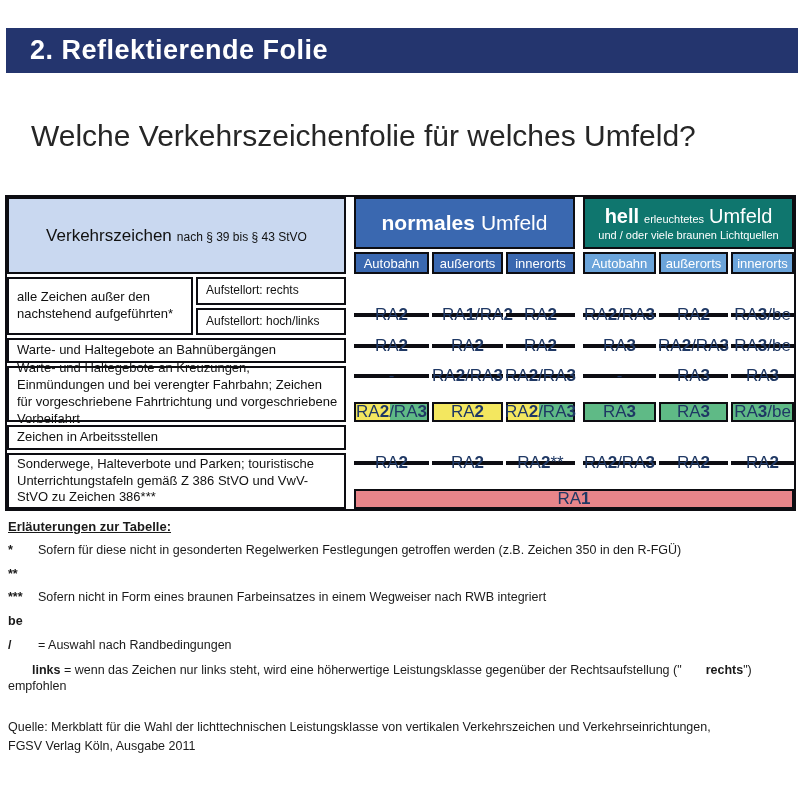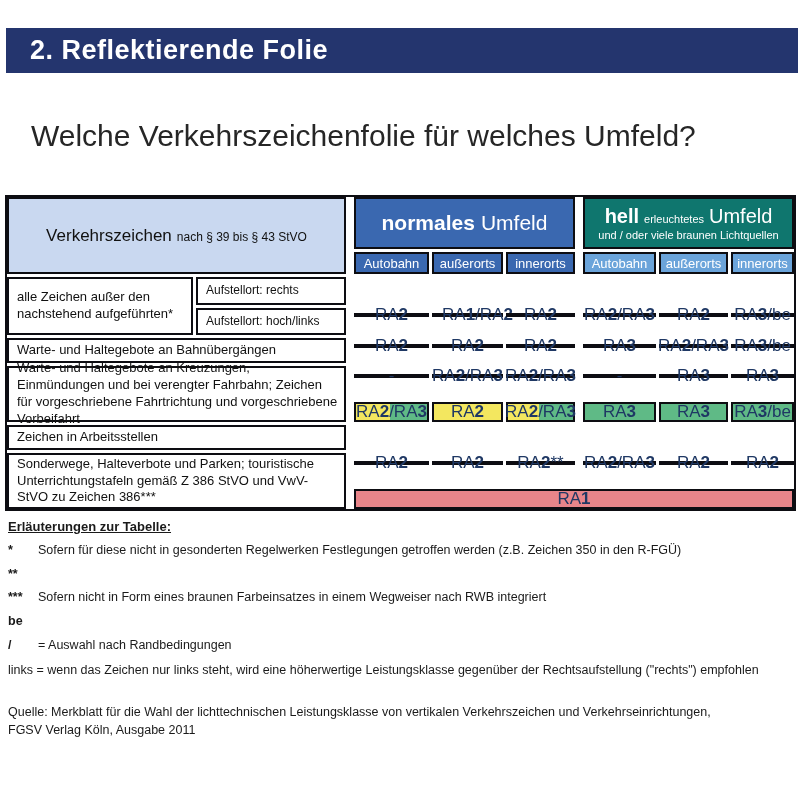--- a/index.html
+++ b/index.html
@@ -48,21 +48,21 @@
   .r{background:#e8858a;}
   .ry{background:linear-gradient(90deg,#e8858a 0 44%,#f3e75f 44% 100%);padding-left:20px;}
   .yg{background:linear-gradient(90deg,#f3e75f 0 48%,#5fba86 48% 100%);}
 
   
   .legend{margin:8px 0 0 8px;font-size:12.5px;}
   .legend-head{font-weight:bold;font-size:13px;text-decoration:underline;margin-bottom:9px;}
   .lg-item{display:flex;margin-bottom:8px;line-height:1.25;}
   .lg-marker{font-weight:bold;width:30px;flex:0 0 30px;}
   .links-line{margin:10px 0 0 0;line-height:1.25;}
-  .links-line .lg-inline{font-weight:normal;}
+  .links-line .lg-inline{font-weight:bold;margin-left:24px;}
   .source{margin:24px 0 0 8px;font-size:12.5px;line-height:1.45;}
 </style>
 </head>
 <body>
 
 <div class="topbar">
   <span class="topbar-title">2. Reflektierende Folie</span>
 </div>
 
 <div class="question">Welche Verkehrszeichenfolie für welches Umfeld?</div>

